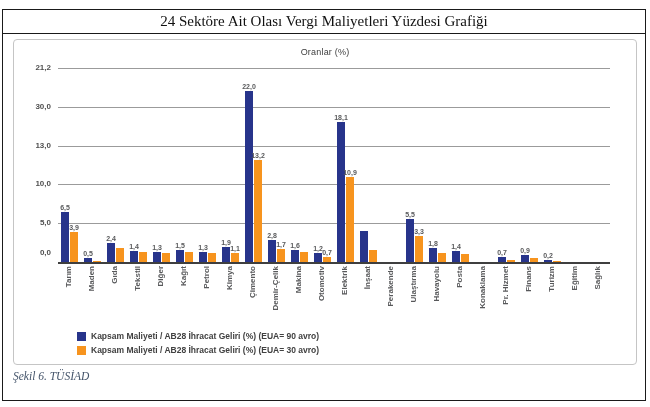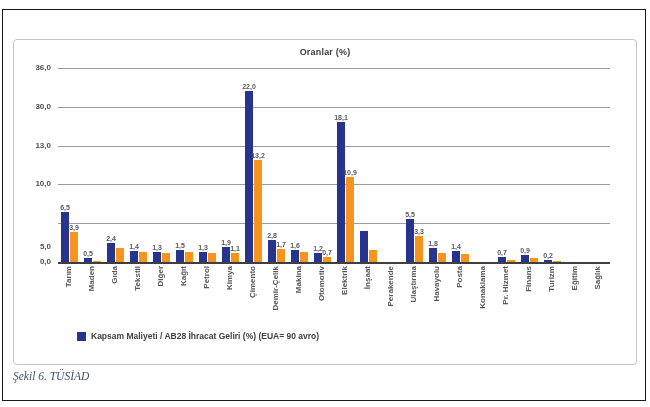--- a/index.html
+++ b/index.html
@@ -1,20 +1,20 @@
 <!DOCTYPE html>
 <html><head>
 <meta charset="utf-8">
 <style>
   * { margin:0; padding:0; box-sizing:border-box; }
   html,body { width:650px; height:407px; background:#ffffff; font-family:"Liberation Sans","DejaVu Sans",sans-serif; }
   .frame { position:absolute; left:2px; top:9px; width:644px; height:392px; border:1.5px solid #1a1a1a; background:#fff; }
   .figure-title { height:24px; line-height:22px; text-align:center; font-family:"Liberation Serif","DejaVu Serif",serif; font-size:15px; color:#111; border-bottom:1.5px solid #1a1a1a; }
   .chart-panel { position:absolute; left:10px; top:29px; width:624px; height:326px; border:1px solid #c5c5c5; border-radius:4px; background:#fff; }
-  .chart-title { position:absolute; top:7px; left:0; width:100%; text-align:center; font-size:9px; font-weight:bold; color:#404040; letter-spacing:.2px; }
+  .chart-title { position:absolute; top:7px; left:0; width:100%; text-align:center; font-size:9px; font-weight:normal; color:#404040; letter-spacing:.2px; }
   .yticks { position:absolute; left:0; top:28px; width:37px; height:194px; }
   .ytick { position:absolute; right:0; width:100%; text-align:right; font-size:8px; font-weight:bold; color:#4f4f4f; }
   .plot { position:absolute; left:44px; top:28px; width:552px; height:194px; }
   .gridline { position:absolute; left:0; right:0; height:1px; background:#9b9b9b; z-index:1; }
   .gridline.baseline { background:#3f3f3f; height:1.5px; z-index:3; }
   .groups { position:absolute; left:0; top:0; width:100%; height:100%; display:flex; z-index:2; }
   .group { flex:1 1 0; display:flex; justify-content:center; align-items:flex-end; }
   .barwrap { position:relative; height:100%; width:8px; margin:0 0.5px; display:flex; align-items:flex-end; justify-content:center; }
   .bar { width:8px; }
   .dlabel { position:absolute; left:50%; transform:translateX(-50%); font-size:7px; font-weight:bold; color:#58595b; white-space:nowrap; }
@@ -24,31 +24,32 @@
   .legend { position:absolute; left:63px; top:291px; display:flex; flex-direction:column; gap:4px; }
   .legend-item { display:flex; align-items:center; gap:5px; }
   .legend-swatch { width:9px; height:9px; flex:0 0 auto; }
   .legend-label { font-size:8.5px; font-weight:bold; color:#414141; }
   .figure-caption { position:absolute; left:10px; top:360px; font-family:"Liberation Serif","DejaVu Serif",serif; font-style:italic; font-size:11.5px; color:#44546a; }
 </style>
 </head>
 <body>
 
 <div class="frame">
+  <div class="figure-title">24 Sektöre Ait Olası Vergi Maliyetleri Yüzdesi Grafiği</div>
 
   <div class="chart-panel">
     <div class="chart-title">Oranlar (%)</div>
 
     <div class="yticks" id="yticks">
-        <div class="ytick" style="top: -5px;">36,0</div>
+        <div class="ytick" style="top: -5px;">21,2</div>
         <div class="ytick" style="top: 33.8px;">30,0</div>
         <div class="ytick" style="top: 72.6px;">13,0</div>
         <div class="ytick" style="top: 111.4px;">10,0</div>
-        <div class="ytick" style="top: 150.2px; margin-top: 24px;">5,0</div>
-        <div class="ytick" style="top: 189px;">0,0</div>
+        <div class="ytick" style="top: 150.2px;">5,0</div>
+        <div class="ytick" style="top: 180px;">0,0</div>
       </div>
 
     <div class="plot" id="plot">
       <div class="groups" id="groups">
           <div class="group">
             <div class="barwrap">
               <div class="bar" style="height: 50.44px; background: rgb(39, 52, 139);"></div>
               <span class="dlabel" style="bottom: 51.44px;">6,5</span>
             </div>
             <div class="barwrap">
@@ -346,17 +347,21 @@
         <div class="xcol">
           <span class="xlabel">Sağlık</span>
         </div>
       </div>
 
     <div class="legend">
       <div class="legend-item">
         <span class="legend-swatch" style="background: rgb(39, 52, 139);"></span>
         <span class="legend-label">Kapsam Maliyeti / AB28 İhracat Geliri (%) (EUA= 90 avro)</span>
       </div>
+      <div class="legend-item">
+        <span class="legend-swatch" style="background: rgb(247, 148, 30);"></span>
+        <span class="legend-label">Kapsam Maliyeti / AB28 İhracat Geliri (%) (EUA= 30 avro)</span>
+      </div>
     </div>
   </div>
 
   <div class="figure-caption">Şekil 6. TÜSİAD</div>
 </div>
 
 </body></html>

